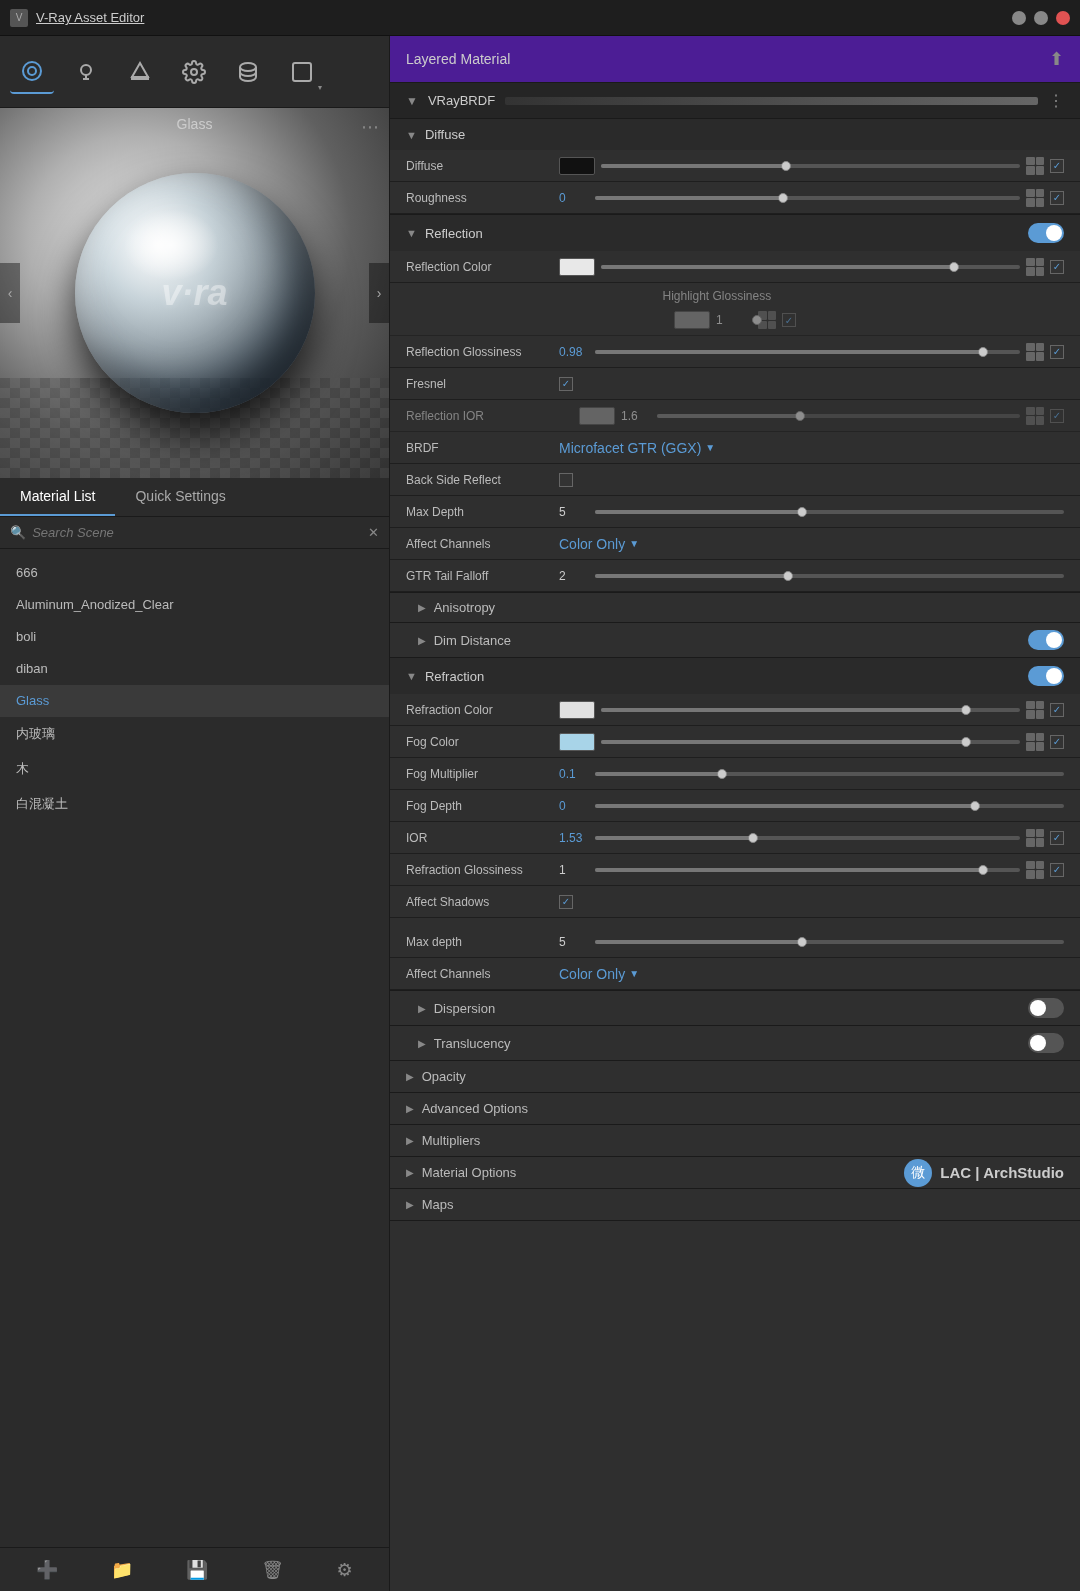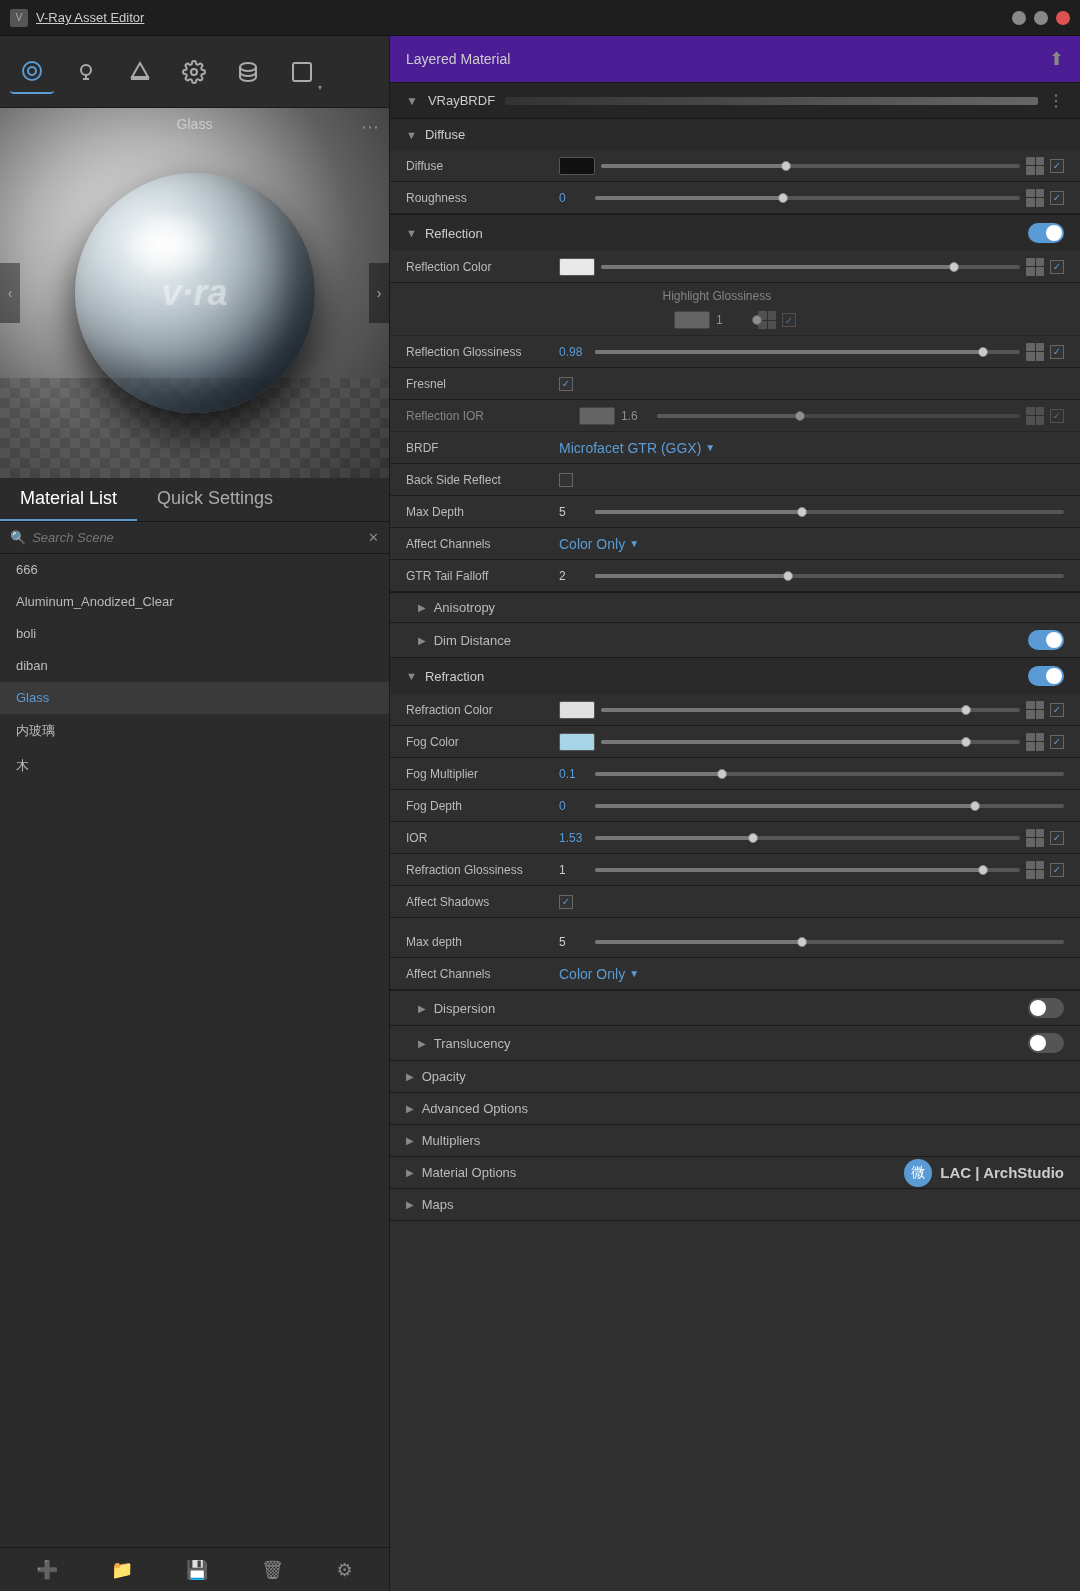--- a/index.html
+++ b/index.html
@@ -176,21 +176,21 @@
     
     .tab-bar {
       display: flex;
       background: #2b2b2b;
       border-bottom: 1px solid #1a1a1a;
     }
     .tab {
       padding: 10px 20px;
       cursor: pointer;
       color: #aaa;
-      font-size: 18px;
+      font-size: 14px;
       border-bottom: 2px solid transparent;
     }
     .tab.active { color: #fff; border-bottom-color: #5b9bd5; }
 
     
     .search-bar {
       display: flex;
       align-items: center;
       padding: 8px 10px;
       background: #2b2b2b;
@@ -206,20 +206,21 @@
       color: #3b82f6;
       font-size: 13px;
       font-style: italic;
     }
     .search-clear { color: #888; cursor: pointer; font-size: 13px; }
 
     
     .material-list {
       flex: 1;
       overflow-y: auto;
+      margin-top: 8px;
     }
     .material-item {
       padding: 8px 16px;
       cursor: pointer;
       color: #bbb;
       font-size: 13px;
       border-bottom: 1px solid transparent;
     }
     .material-item.active { background: #3a3a3a; color: #5b9bd5; }
 
@@ -545,20 +546,21 @@
     </div>
 
     <div class="material-list">
       <div class="material-item">666</div>
       <div class="material-item">Aluminum_Anodized_Clear</div>
       <div class="material-item">boli</div>
       <div class="material-item">diban</div>
       <div class="material-item active">Glass</div>
       <div class="material-item">内玻璃</div>
       <div class="material-item">木</div>
+      <div class="material-item">白混凝土</div>
     </div>
 
     <div class="bottom-toolbar">
       <button class="bottom-btn">➕</button>
       <button class="bottom-btn">📁</button>
       <button class="bottom-btn">💾</button>
       <button class="bottom-btn">🗑</button>
       <button class="bottom-btn">⚙</button>
     </div>
   </div>

